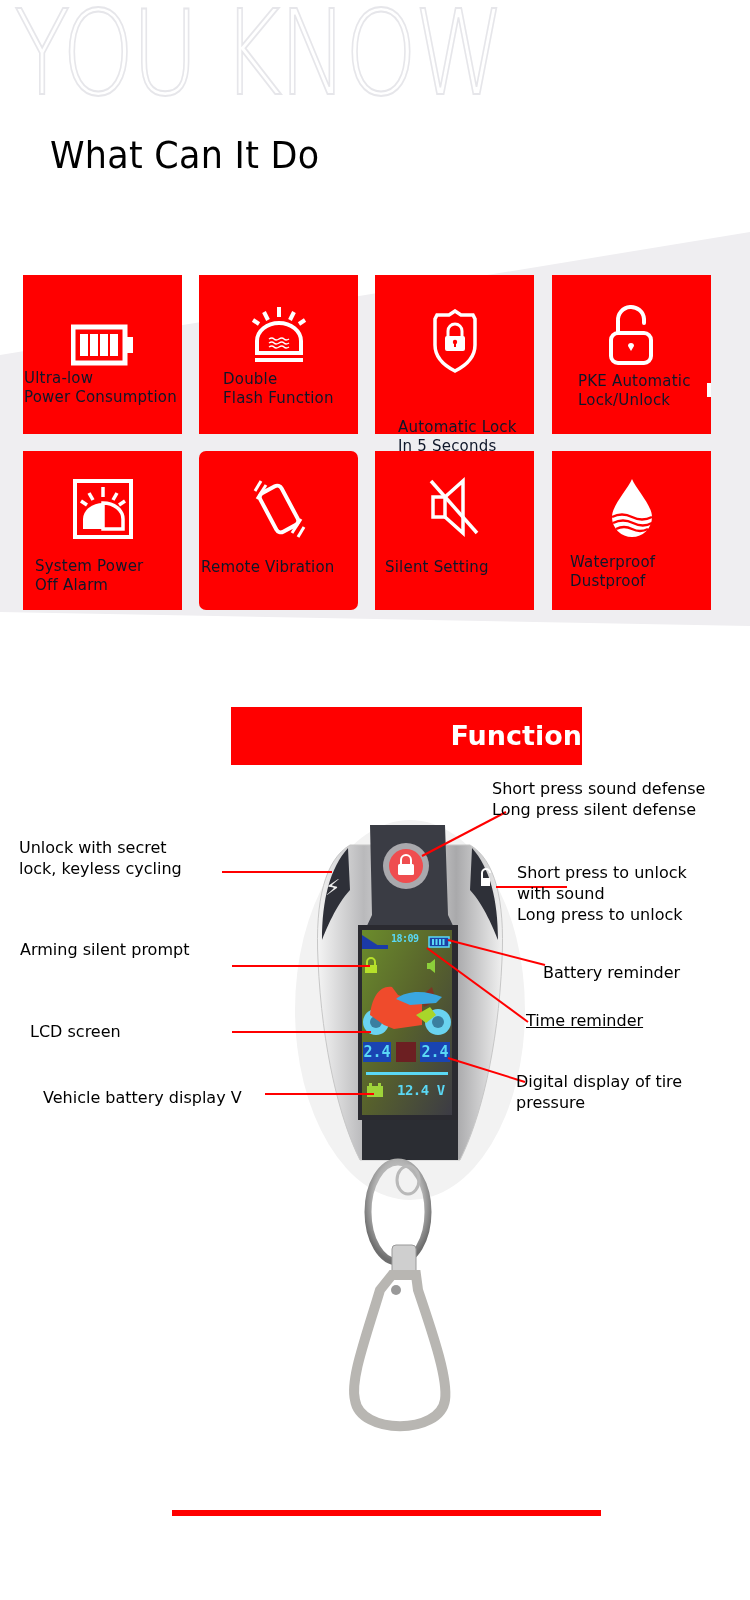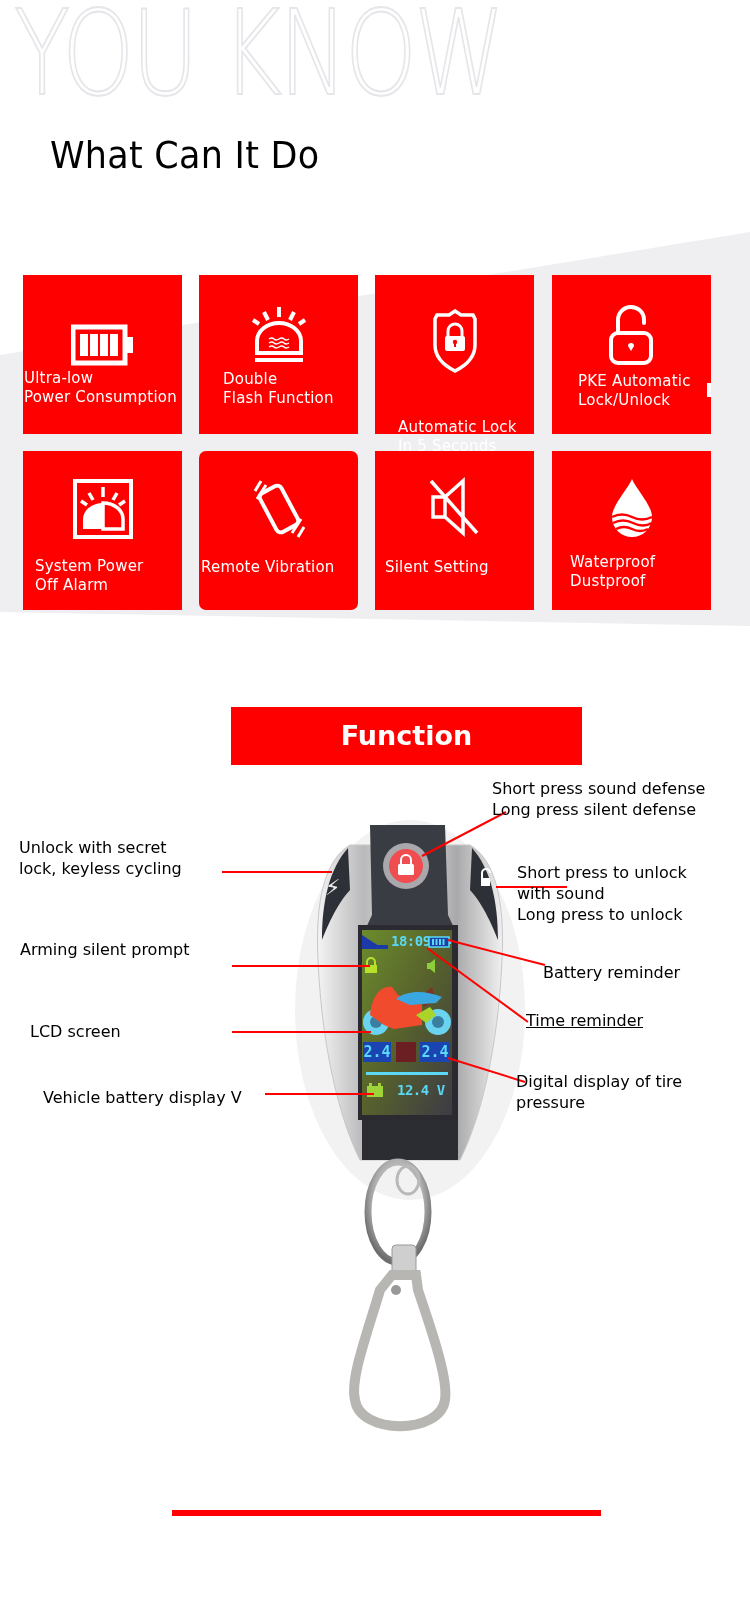--- a/index.html
+++ b/index.html
@@ -21,34 +21,34 @@
     }
 
     .title {
       position: absolute; left: 50px; top: 133px;
       font-family: "DejaVu Sans", sans-serif; font-size: 38px; font-weight: 400;
       letter-spacing: 0.3px; transform: scaleX(0.92); transform-origin: left top;
     }
 
     .card {
       position: absolute; width: 159px; height: 159px; background: #ff0000;
-      color: #ffffff;
+      color: #0f172a;
     }
     .card .icon {
       position: absolute; left: 50%; transform: translateX(-50%);
       top: 30px; width: 64px; height: 64px;
     }
     .card .label {
       position: absolute; font-family: "DejaVu Sans", sans-serif;
       font-size: 15px; line-height: 19px; white-space: pre; letter-spacing: 0.2px;
     }
 
     .func-banner {
       position: absolute; left: 231px; top: 707px; width: 351px; height: 58px;
-      background: #ff0000; color: #fff; text-align: center;
+      background: #ff0000; color: #fff; text-align: right;
       font-family: "DejaVu Sans", sans-serif; font-weight: bold; font-size: 27px;
       line-height: 58px;
     }
 
     .callout {
       position: absolute; font-family: "DejaVu Sans", sans-serif; font-size: 16px;
       line-height: 21px; white-space: pre; color: #000;
     }
 
     .leader-svg { position: absolute; left: 0; top: 0; width: 750px; height: 1600px; pointer-events: none; }
@@ -205,21 +205,21 @@
 
   <rect x="481" y="878" width="9" height="8" fill="#fff"></rect>
   <path d="M482,878 L482,873 A4,4 0 0 1 490,873" fill="none" stroke="#fff" stroke-width="2"></path>
 
   <rect x="358" y="925" width="100" height="195" fill="#2a2a30"></rect>
   <rect x="362" y="930" width="90" height="185" fill="url(#screenbg)"></rect>
   <polygon points="362,948 362,935 382,948" fill="#1b3aa8"></polygon>
   <rect x="362" y="945" width="26" height="4" fill="#1b3aa8"></rect>
 </svg>
 
-<div style="position:absolute; left:391px; top:933px; font-family:'DejaVu Sans Mono', monospace; font-size:14px; font-weight:bold; color:#5ad8f5; letter-spacing:-0.5px;">18:09</div>
+<div style="position:absolute; left:391px; top:933px; font-family:'DejaVu Sans Mono', monospace; font-size:10px; font-weight:bold; color:#5ad8f5; letter-spacing:-0.5px;">18:09</div>
 <svg style="position:absolute; left:428px; top:936px;" width="24" height="12">
   <rect x="1" y="1" width="20" height="10" fill="#1b40a6" stroke="#5ad8f5" stroke-width="1.5"></rect>
   <rect x="21" y="4" width="2" height="4" fill="#5ad8f5"></rect>
   <rect x="4" y="3" width="2" height="6" fill="#5ad8f5"></rect>
     <rect x="7.5" y="3" width="2" height="6" fill="#5ad8f5"></rect>
     <rect x="11" y="3" width="2" height="6" fill="#5ad8f5"></rect>
     <rect x="14.5" y="3" width="2" height="6" fill="#5ad8f5"></rect>
 </svg>
 <svg style="position:absolute; left:362px; top:956px;" width="18" height="18">
   <path d="M5,9 L5,6 A4,4 0 0 1 13,6 L13,9" fill="none" stroke="#b6e02a" stroke-width="2"></path>

